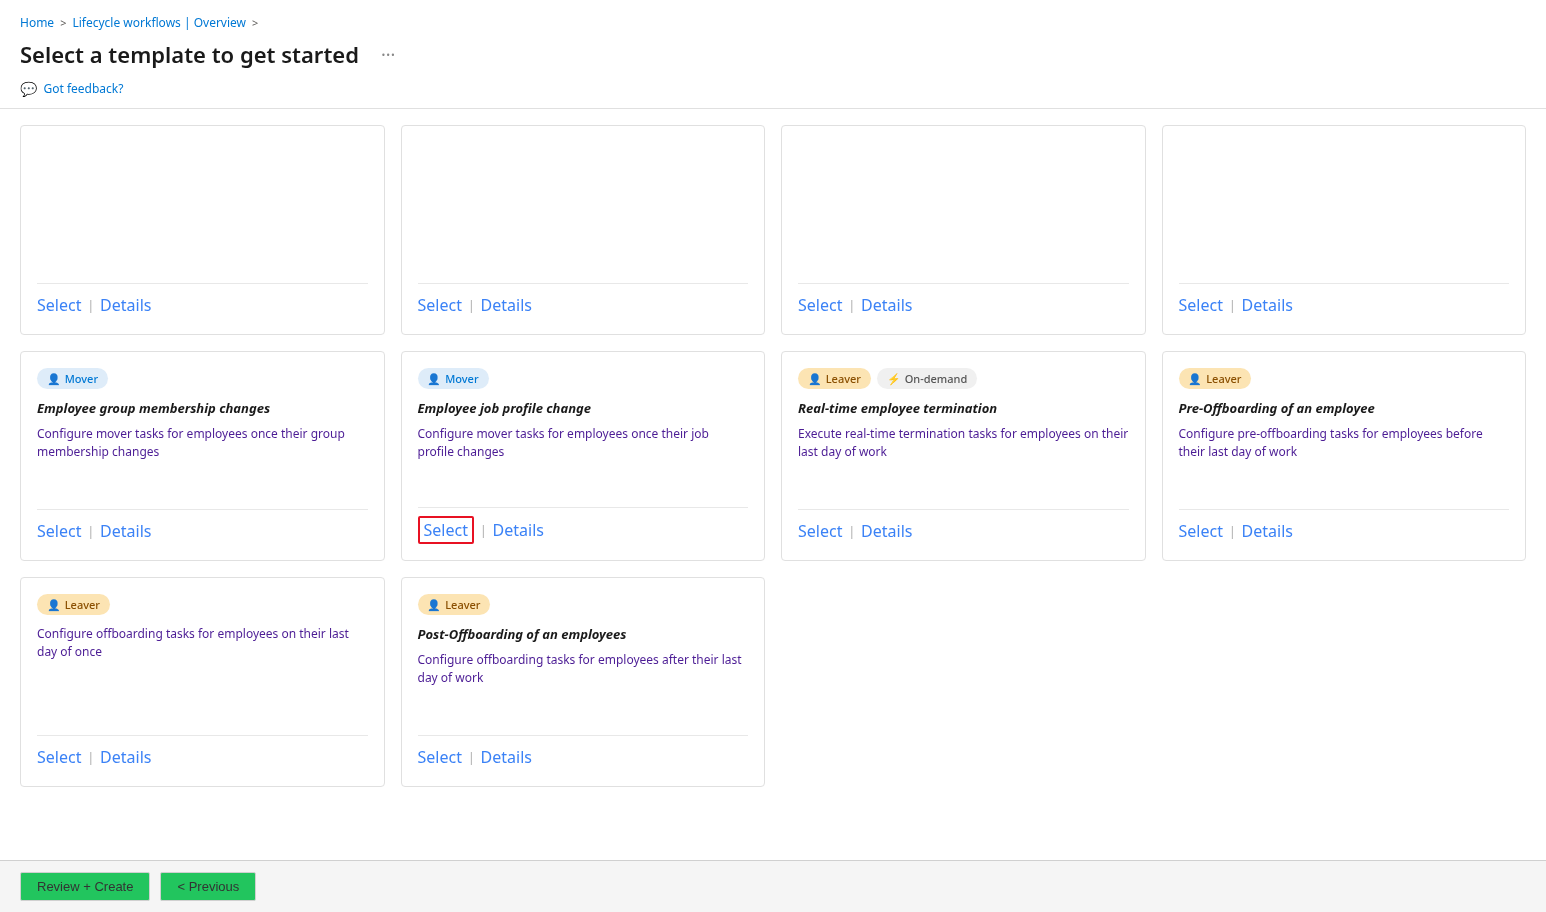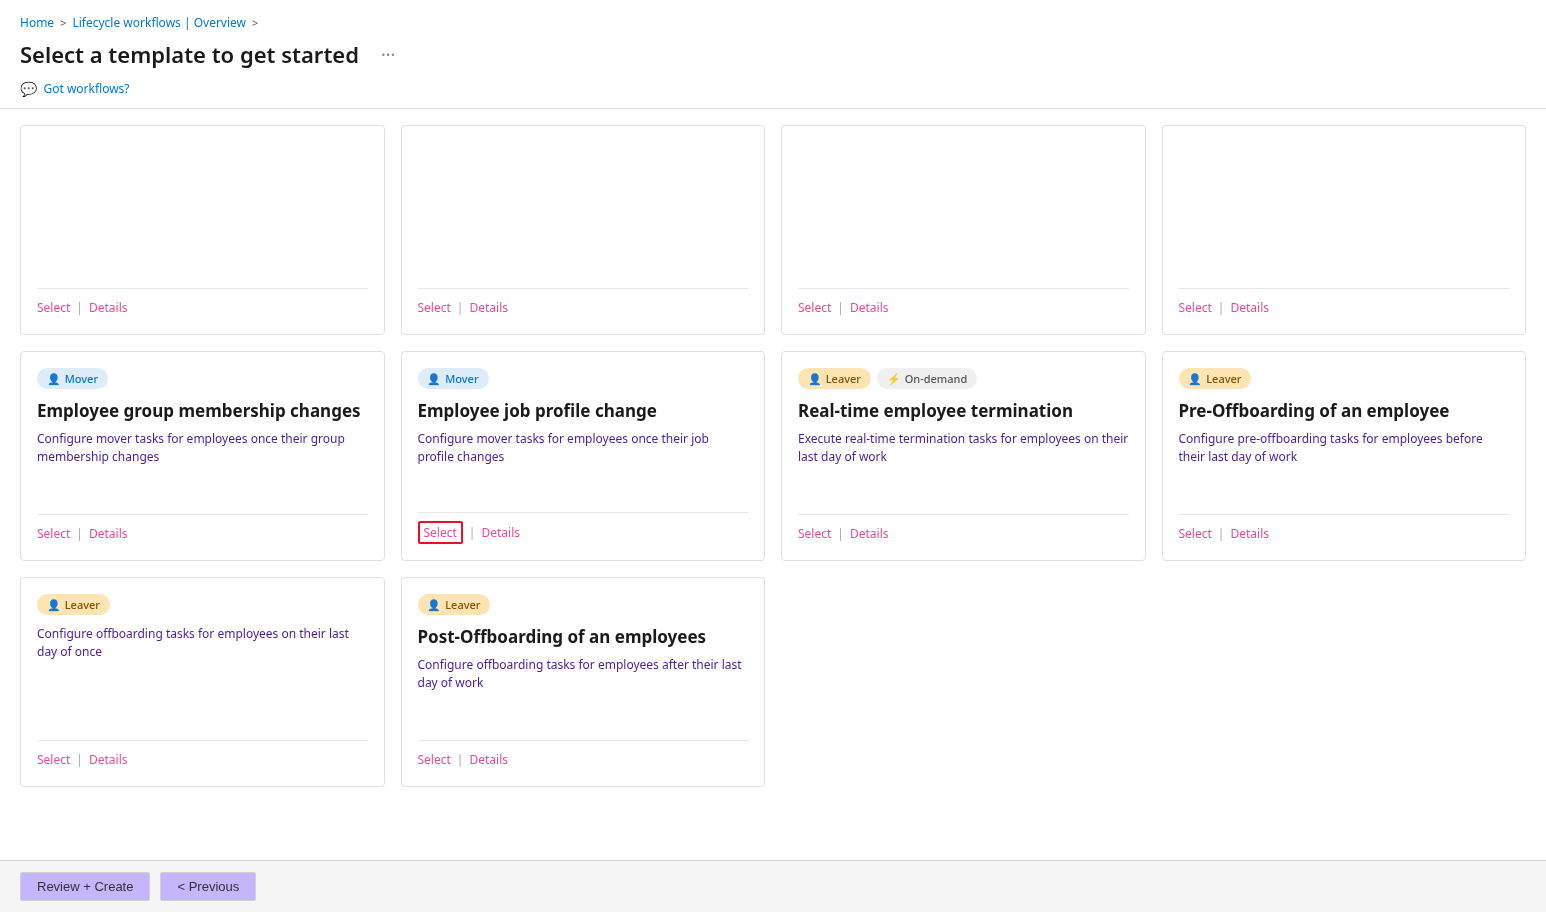--- a/index.html
+++ b/index.html
@@ -109,45 +109,46 @@
     .badge-leaver {
       background: #fce4b3;
       color: #8a4f00;
     }
     .badge-ondemand {
       background: #f0f0f0;
       color: #555;
     }
 
     .card-title {
-      font-size: 17px;
+      font-size: 13px;
       font-weight: 700;
       margin-bottom: 8px;
       color: #1a1a1a;
+      font-style: italic;
     }
 
     .card-desc {
       font-size: 12px;
       color: #4c1d95;
       line-height: 1.5;
       flex: 1;
     }
 
     .card-actions {
       display: flex;
       align-items: center;
       gap: 0;
       margin-top: 16px;
       padding-top: 8px;
       border-top: 1px solid #e8e8e8;
     }
 
     .card-link {
-      color: #ec4899;
-      font-size: 12px;
+      color: #3b82f6;
+      font-size: 16px;
       text-decoration: none;
       cursor: pointer;
       padding: 2px 0;
     }
     .card-sep {
       color: #aaa;
       margin: 0 6px;
       font-size: 12px;
     }
 
@@ -170,21 +171,21 @@
       padding: 0 20px;
       gap: 10px;
     }
 
     .btn-footer {
       padding: 6px 16px;
       font-size: 13px;
       border-radius: 2px;
       cursor: pointer;
       border: 1px solid #d0d0d0;
-      background: #c4b5fd;
+      background: #22c55e;
       color: #333;
     }
 
     .empty-card-area {
       flex: 1;
     }
   </style>
 </head>
 <body>
 
@@ -195,21 +196,21 @@
   <span class="breadcrumb-sep">&gt;</span>
 </div>
 
 <div class="page-title-row">
   <h1 class="page-title">Select a template to get started</h1>
   <span class="title-more">···</span>
 </div>
 
 <div class="feedback-bar">
   <span class="feedback-icon">💬</span>
-  <span>Got workflows?</span>
+  <span>Got feedback?</span>
 </div>
 
 <div class="divider-top"></div>
 
 <div class="main-content">
 
   <div class="cards-grid">
     <div class="card">
       <div class="empty-card-area"></div>
       <div class="card-actions">

